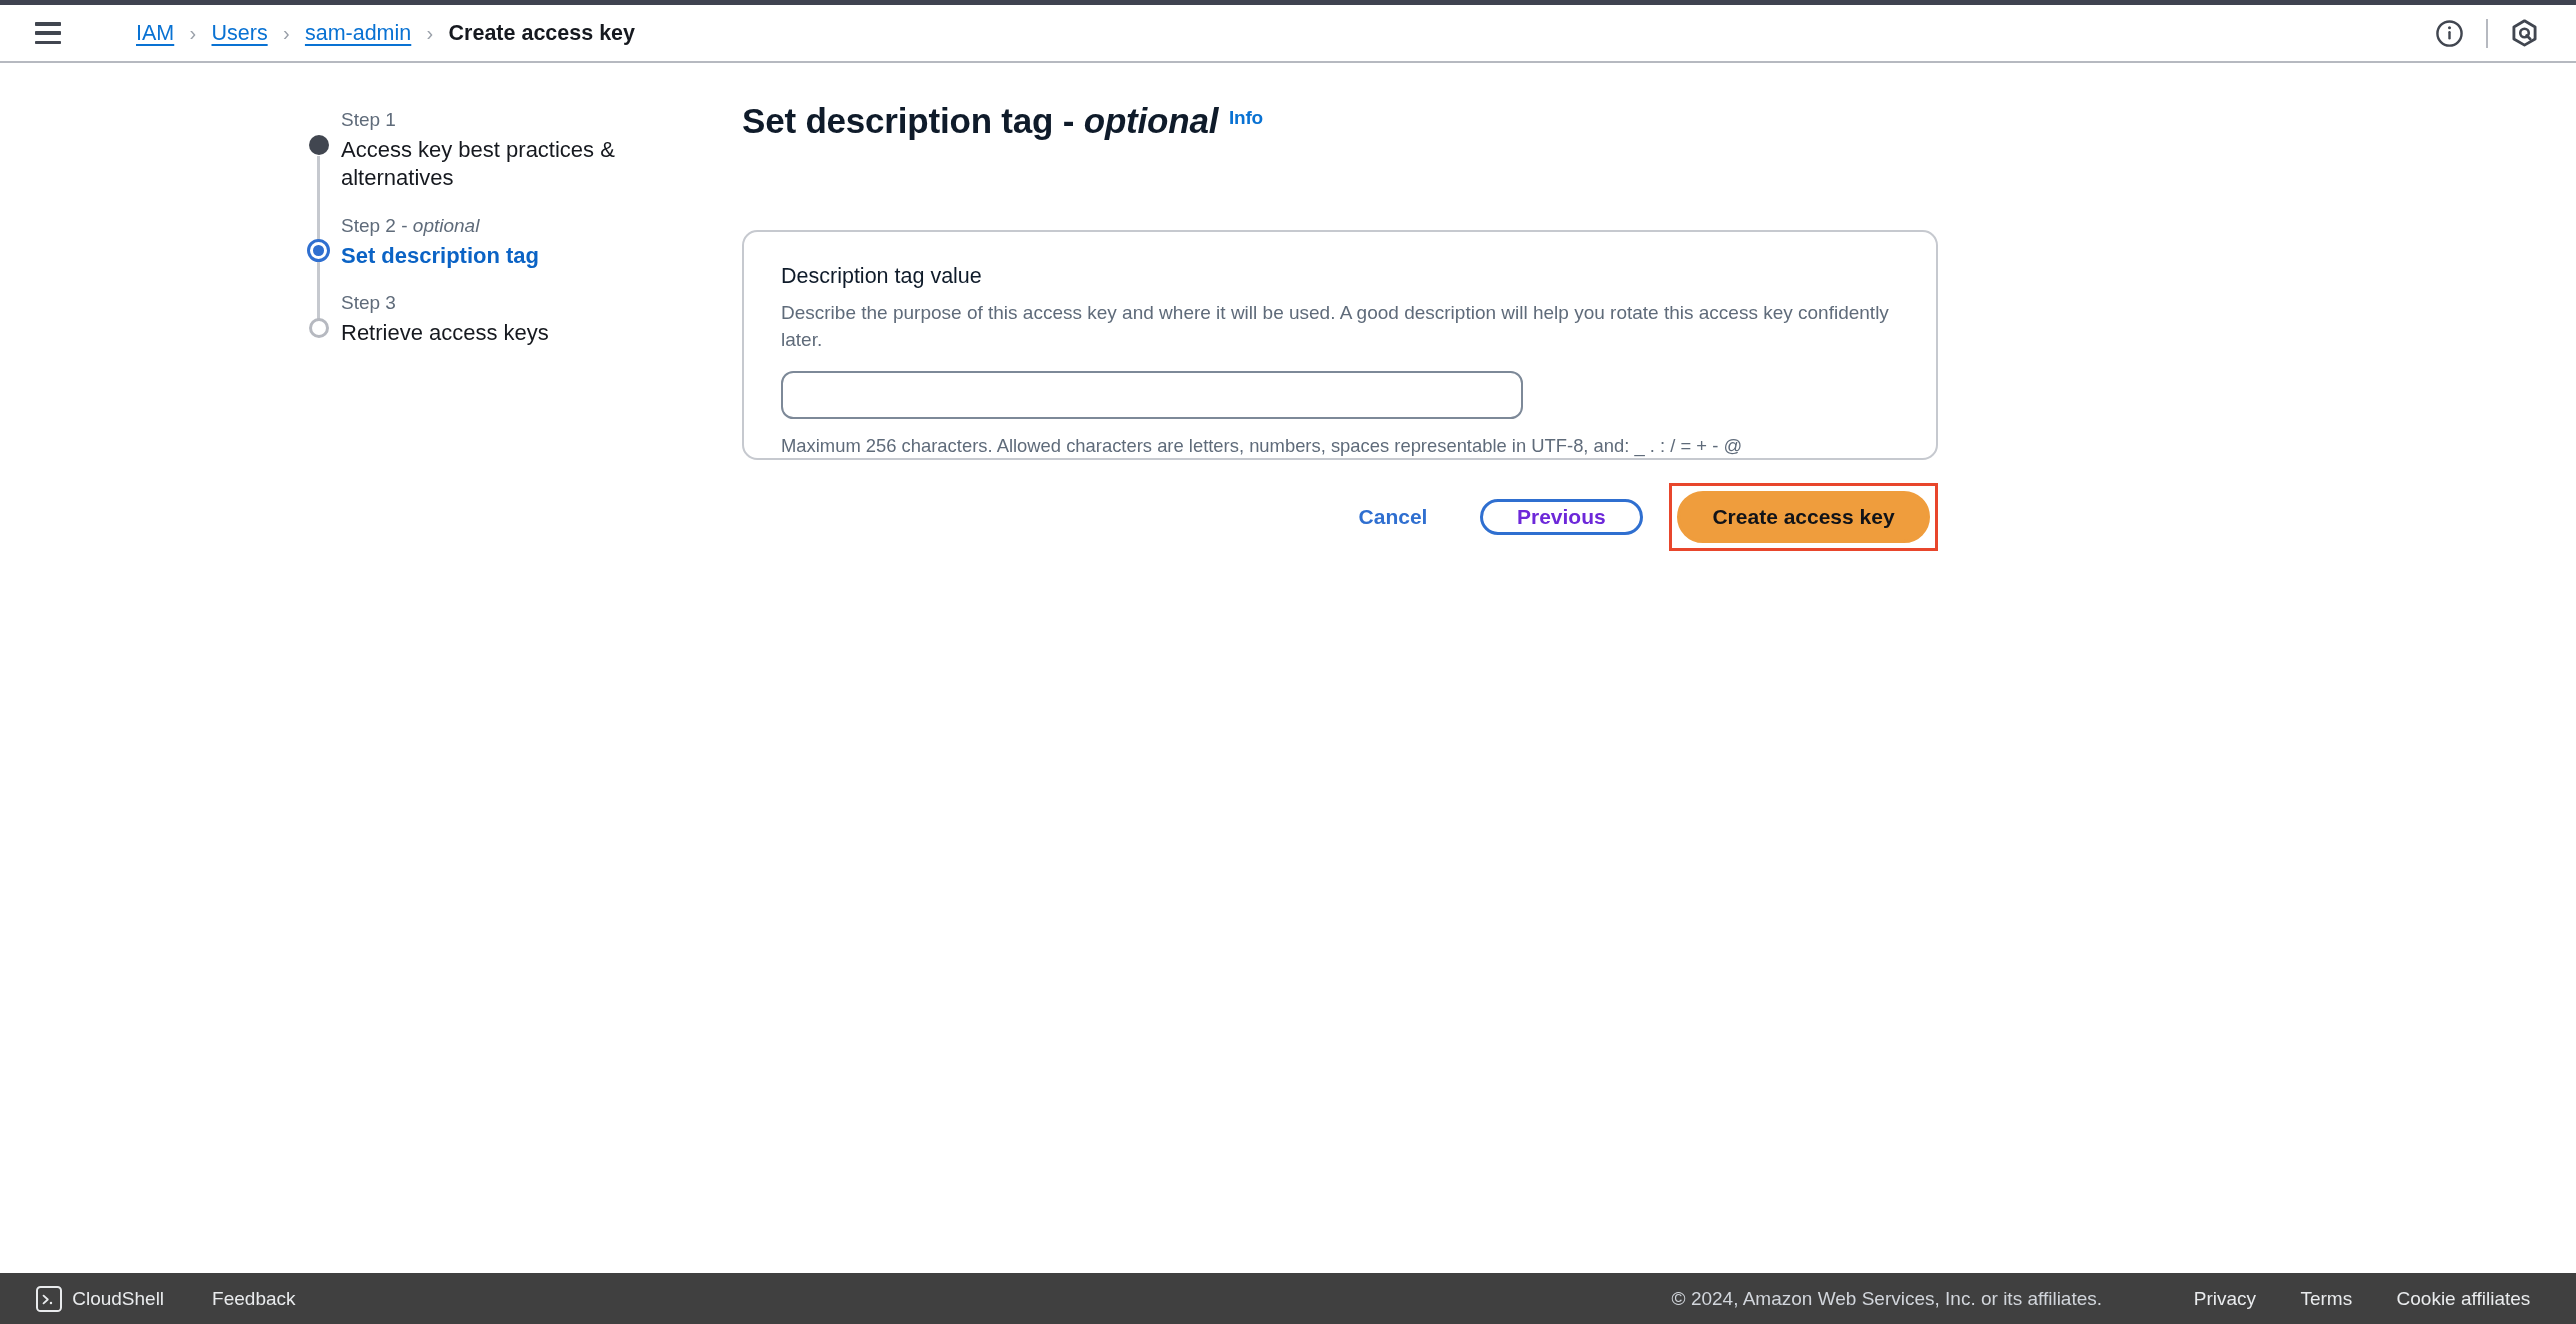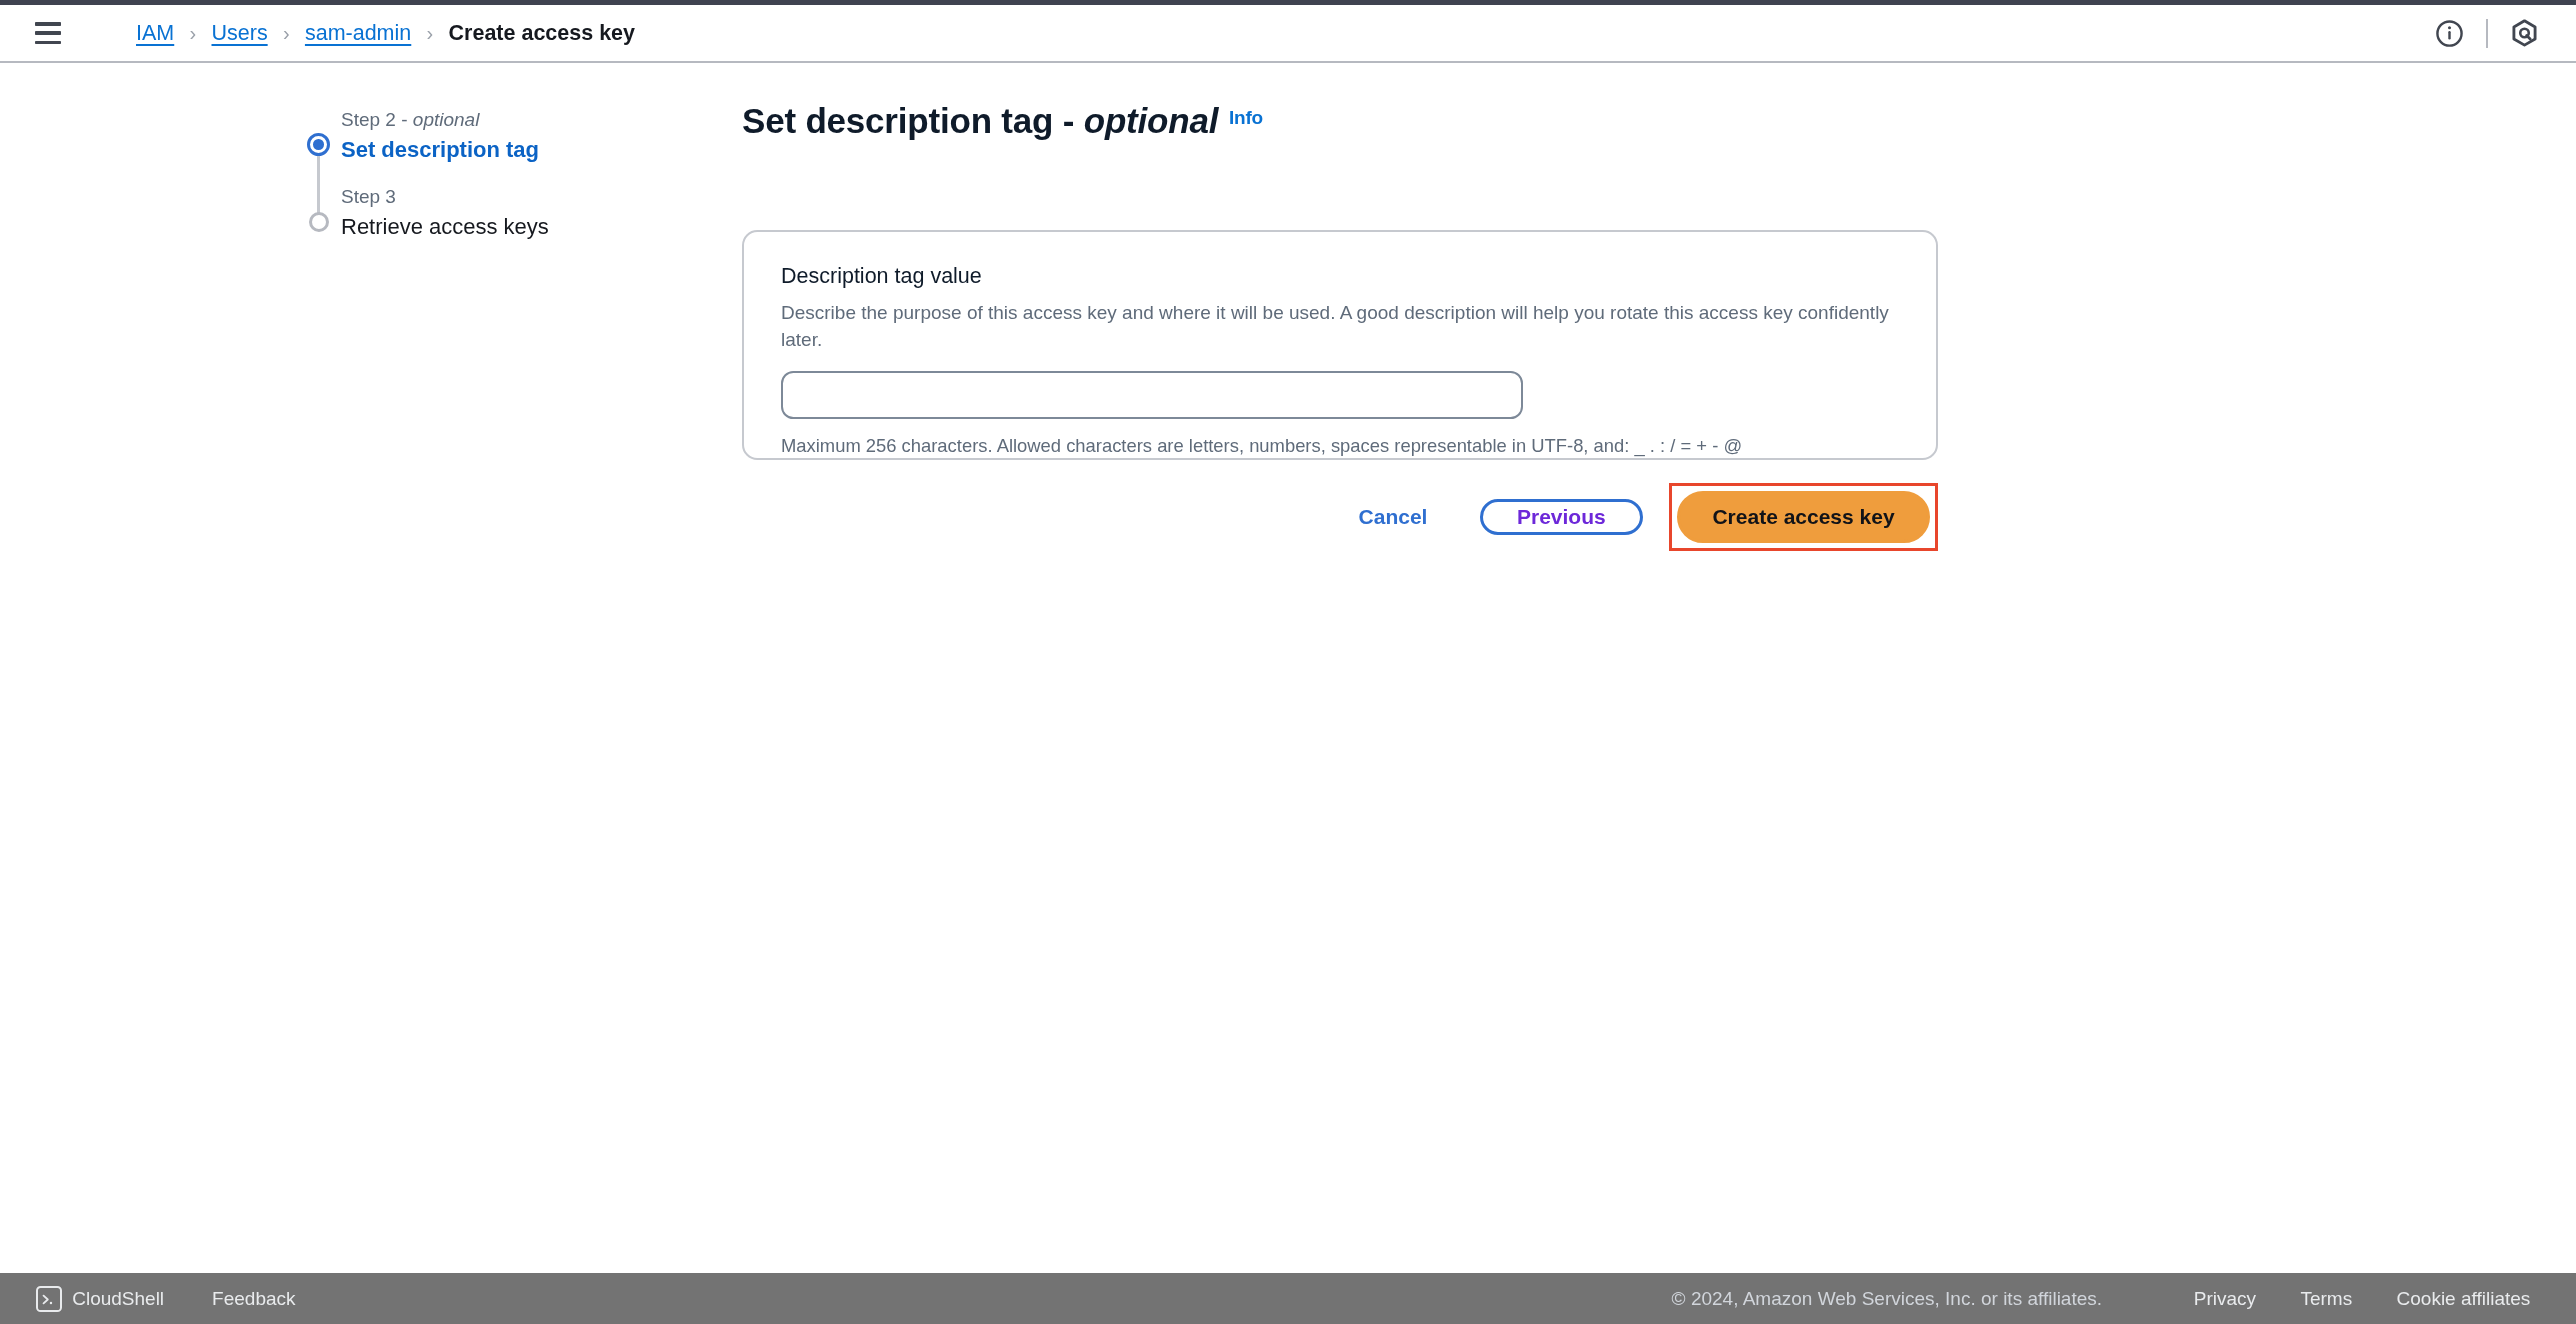--- a/index.html
+++ b/index.html
@@ -259,21 +259,21 @@
     margin-left: 18.4px;
     display: inline-flex;
     background: #ffffff;
   }
 
   
   .footer {
     position: absolute;
     left: 0; bottom: 0;
     width: 2576px; height: 52px;
-    background: #737373;
+    background: #404040;
     display: flex; align-items: center;
     color: #e9ebed;
     font-size: 19px;
   }
   .footer-left {
     display: flex; align-items: center;
     margin-left: 21.5px; gap: 0;
   }
   .cloudshell-btn {
     display: flex; align-items: center;
@@ -349,20 +349,28 @@
         <path d="M12 2.2 20.2 6.9v9.4L12 21l-8.2-4.7V6.9z" stroke="#414650" stroke-width="2.2" stroke-linejoin="round"></path>
         <circle cx="12" cy="11.6" r="3.3" stroke="#414650" stroke-width="2"></circle>
         <path d="M13.7 13.6 16.4 16.2" stroke="#414650" stroke-width="2.2" stroke-linecap="round"></path>
       </svg>
     </div>
   </div>
 </div>
 
 <div class="wizard-nav">
 
+  <div class="step">
+    <div class="step-marker">
+      <div class="dot-filled"></div>
+    </div>
+    <div class="step-line" style="height:90px;"></div>
+    <div class="step-num">Step 1</div>
+    <div class="step-title">Access key best practices &amp; alternatives</div>
+  </div>
 
   <div class="step">
     <div class="step-marker">
       <div class="dot-active">
           <i></i>
         </div>
     </div>
     <div class="step-line" style="height:60px;"></div>
     <div class="step-num">
       <span>Step 2 - </span><em>optional</em>

